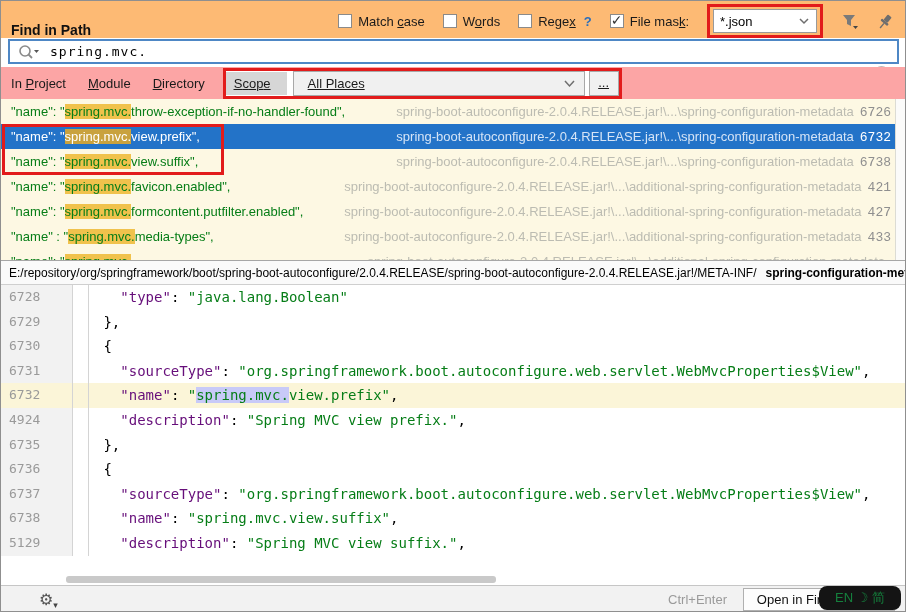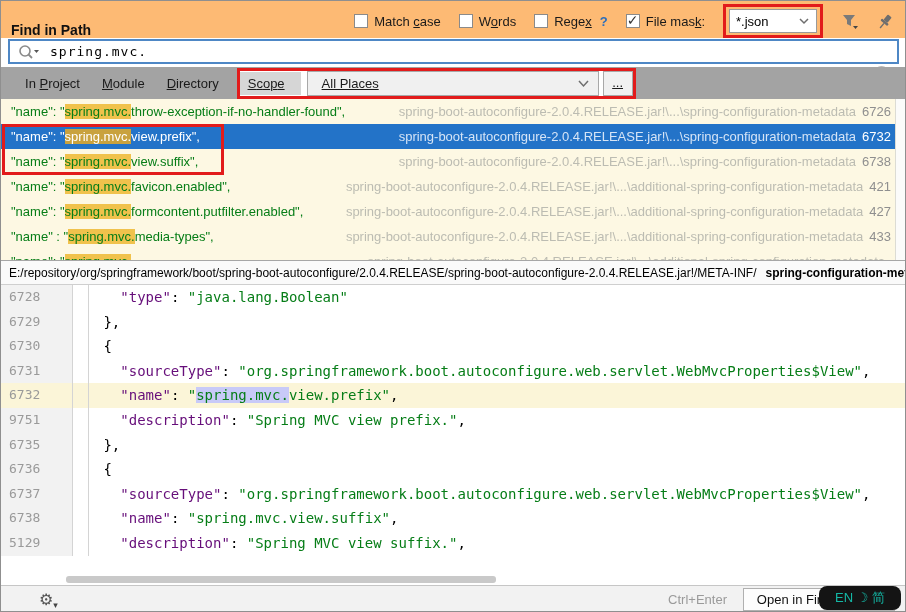--- a/index.html
+++ b/index.html
@@ -8,50 +8,50 @@
 
   
   .header { position: absolute; left: 0; top: 0; width: 100%; height: 37px; display: flex; align-items: flex-end; padding: 0 10px; background: #fdba74; }
   .title { font-size: 14px; font-weight: bold; color: #111; }
   .hright { margin-left: auto; display: flex; align-items: center; gap: 18px; }
   .cbgroup { display: flex; align-items: center; gap: 6px; font-size: 13px; color: #1a1a1a; cursor: default; }
   .cb { width: 14px; height: 14px; border: 1px solid #8a8a8a; background: #fff; display: inline-block; position: relative; flex: 0 0 auto; }
   .cb.checked::after { content: "✓"; position: absolute; left: 0px; top: -3px; font-size: 14px; color: #333; }
   .qmark { color: #2a6dbb; font-weight: bold; font-size: 13px; margin-left: 2px; }
   .redwrap1 { border: 3px solid #e21b1b; padding: 2px 3px; }
-  .maskcombo { width: 88px; height: 24px; border: 1px solid #9a9a9a; background: #fff; display: flex; align-items: center; padding: 2px 6px; font-size: 13px; }
+  .maskcombo { width: 104px; height: 24px; border: 1px solid #9a9a9a; background: #fff; display: flex; align-items: center; padding: 2px 6px; font-size: 13px; }
   .maskcombo .chev { margin-left: auto; }
   .icon16 { width: 18px; height: 18px; display: inline-flex; align-items: flex-end; }
 
   
   .searchrow { position: absolute; left: 7px; top: 38px; width: 891px; height: 25px; border: 2px solid #4e87c5; background: #fff; display: flex; align-items: center; padding: 0 8px; }
   .mag { display: flex; align-items: center; margin-right: 10px; }
   .query { font-family: "DejaVu Sans Mono", monospace; font-size: 13px; color: #000; letter-spacing: 1px; }
   .sstatus { margin-left: auto; font-size: 13px; color: #8c8c8c; display: flex; align-items: center; gap: 28px; margin-top: 44px; }
   .enter-glyph { color: #9a9a9a; font-size: 15px; }
   .clearbtn { width: 15px; height: 15px; border-radius: 50%; background: #b9b9b9; color: #fff; font-size: 11px; line-height: 15px; text-align: center; font-weight: bold; }
 
   
-  .scoperow { position: absolute; left: 0; top: 66px; width: 100%; height: 32px; display: flex; align-items: center; padding: 0 24px; font-size: 13px; color: #1a1a1a; background: #a3a3a3; }
+  .scoperow { position: absolute; left: 0; top: 66px; width: 100%; height: 32px; display: flex; align-items: center; padding: 0 10px; font-size: 13px; color: #1a1a1a; background: #fca5a5; }
   .scopetabs { display: flex; align-items: center; gap: 22px; }
   .redwrap2 { margin-left: 18px; border: 3px solid #e21b1b; display: inline-flex; align-items: center; background: #fff; text-decoration: underline; }
   .scopechip { background: #d6d6d6; padding: 4px 16px 4px 8px; }
   .allplaces { margin-left: 6px; width: 292px; height: 25px; background: #f0f0f0; border: 1px solid #a8a8a8; display: flex; align-items: center; padding: 0 8px 0 14px; }
   .allplaces .chev { margin-left: auto; }
   .dotsbtn { margin-left: 4px; width: 30px; height: 25px; background: #f0f0f0; border: 1px solid #a8a8a8; text-align: center; font-size: 13px; line-height: 22px; color: #222; }
 
   
   .list { position: absolute; left: 0; top: 98px; width: 906px; height: 161px; background: #fdf8e3; overflow: hidden; }
   .row { height: 25px; display: flex; align-items: center; padding: 0 16px 0 10px; font-size: 13px; white-space: nowrap; }
   .row .left { overflow: hidden; }
   .row .right { margin-left: auto; }
   .g { color: #067d17; }
   .hl { background: #f0c24c; color: #067d17; }
   .path { color: #bcbcb2; }
-  .ln { color: #8f8f8f; margin-left: 6px; }
+  .ln { color: #8f8f8f; margin-left: 6px; font-family: Liberation Mono, monospace; }
   .row.sel { background: #2373c8; }
   .row.sel .g { color: #fff; }
   .row.sel .hl { background: #c9a23e; color: #fff; }
   .row.sel .path { color: #d5e4f6; }
   .row.sel .ln { color: #fff; }
   .listscroll { position: absolute; right: 0; top: 98px; width: 10px; height: 161px; background: #fbfbfa; border-left: 1px solid #dcdcd4; }
   .redbox3 { position: absolute; left: 1px; top: 123px; width: 222px; height: 51px; border: 3px solid #e21b1b; pointer-events: none; z-index: 5; }
 
   
   .phead { position: absolute; left: 0; top: 259px; width: 100%; height: 25px; background: #fafafa; border-top: 1px solid #a6a6a6; border-bottom: 1px solid #cfcfcf; display: flex; align-items: center; padding: 0 8px; font-size: 12px; color: #000; white-space: nowrap; overflow: hidden; gap: 9px; }
@@ -70,21 +70,21 @@
   .tp { color: #000; }
   .tm { background: #c8caf8; color: #067d17; }
   .hscroll { position: absolute; left: 65px; top: 291px; width: 430px; height: 7px; background: #c9c9c9; border-radius: 3px; }
 
   
   .footer { position: absolute; left: 0; top: 584px; width: 100%; height: 28px; background: #f2f2f2; border-top: 1px solid #c6c6c6; display: flex; align-items: center; padding: 0 10px; }
   .gear { margin-left: 28px; color: #555; font-size: 16px; }
   .gear .caret { font-size: 9px; color: #444; vertical-align: -3px; }
   .shortcut { margin-left: auto; color: #9a9a9a; font-size: 13px; margin-right: 16px; }
   .openbtn { width: 152px; height: 23px; background: #fdfdfd; border: 1px solid #b0b0b0; font-size: 13px; color: #111; text-align: center; line-height: 21px; white-space: nowrap; overflow: hidden; }
-  .imepill { position: absolute; left: 818px; top: 585px; width: 82px; height: 24px; background: #141414; border-radius: 8px; color: #14b8a6; font-size: 13px; display: flex; align-items: center; justify-content: center; gap: 4px; z-index: 20; }
+  .imepill { position: absolute; left: 818px; top: 585px; width: 82px; height: 24px; background: #141414; border-radius: 8px; color: #15803d; font-size: 13px; display: flex; align-items: center; justify-content: center; gap: 4px; z-index: 20; }
 
   .chev svg, .mag svg { display: block; }
   u { text-decoration: underline; }
 </style>
 </head>
 <body>
 
 <div id="dialog">
 
   <div class="header">
@@ -209,21 +209,21 @@
       <b>spring-configuration-metada</b>
   </div>
 
   <div class="editor">
     <div>
         <div class="eline"><span class="gut">6728</span><span class="fold"></span><span class="code"><span class="tp">   </span><span class="tk">"type"</span><span class="tp">: </span><span class="ts">"java.lang.Boolean"</span></span></div>
         <div class="eline"><span class="gut">6729</span><span class="fold"></span><span class="code"><span class="tp"> },</span></span></div>
         <div class="eline"><span class="gut">6730</span><span class="fold"></span><span class="code"><span class="tp"> {</span></span></div>
         <div class="eline"><span class="gut">6731</span><span class="fold"></span><span class="code"><span class="tp">   </span><span class="tk">"sourceType"</span><span class="tp">: </span><span class="ts">"org.springframework.boot.autoconfigure.web.servlet.WebMvcProperties$View"</span><span class="tp">,</span></span></div>
         <div class="eline cur"><span class="gut">6732</span><span class="fold"></span><span class="code"><span class="tp">   </span><span class="tk">"name"</span><span class="tp">: </span><span class="ts">"</span><span class="tm">spring.mvc.</span><span class="ts">view.prefix"</span><span class="tp">,</span></span></div>
-        <div class="eline"><span class="gut">9751</span><span class="fold"></span><span class="code"><span class="tp">   </span><span class="tk">"description"</span><span class="tp">: </span><span class="ts">"Spring MVC view prefix."</span><span class="tp">,</span></span></div>
+        <div class="eline"><span class="gut">4924</span><span class="fold"></span><span class="code"><span class="tp">   </span><span class="tk">"description"</span><span class="tp">: </span><span class="ts">"Spring MVC view prefix."</span><span class="tp">,</span></span></div>
         <div class="eline"><span class="gut">6735</span><span class="fold"></span><span class="code"><span class="tp"> },</span></span></div>
         <div class="eline"><span class="gut">6736</span><span class="fold"></span><span class="code"><span class="tp"> {</span></span></div>
         <div class="eline"><span class="gut">6737</span><span class="fold"></span><span class="code"><span class="tp">   </span><span class="tk">"sourceType"</span><span class="tp">: </span><span class="ts">"org.springframework.boot.autoconfigure.web.servlet.WebMvcProperties$View"</span><span class="tp">,</span></span></div>
         <div class="eline"><span class="gut">6738</span><span class="fold"></span><span class="code"><span class="tp">   </span><span class="tk">"name"</span><span class="tp">: </span><span class="ts">"spring.mvc.view.suffix"</span><span class="tp">,</span></span></div>
         <div class="eline"><span class="gut">5129</span><span class="fold"></span><span class="code"><span class="tp">   </span><span class="tk">"description"</span><span class="tp">: </span><span class="ts">"Spring MVC view suffix."</span><span class="tp">,</span></span></div>
       </div>
   </div>
   <div class="hscroll" style="top:575px;"></div>
 
   <div class="footer">

